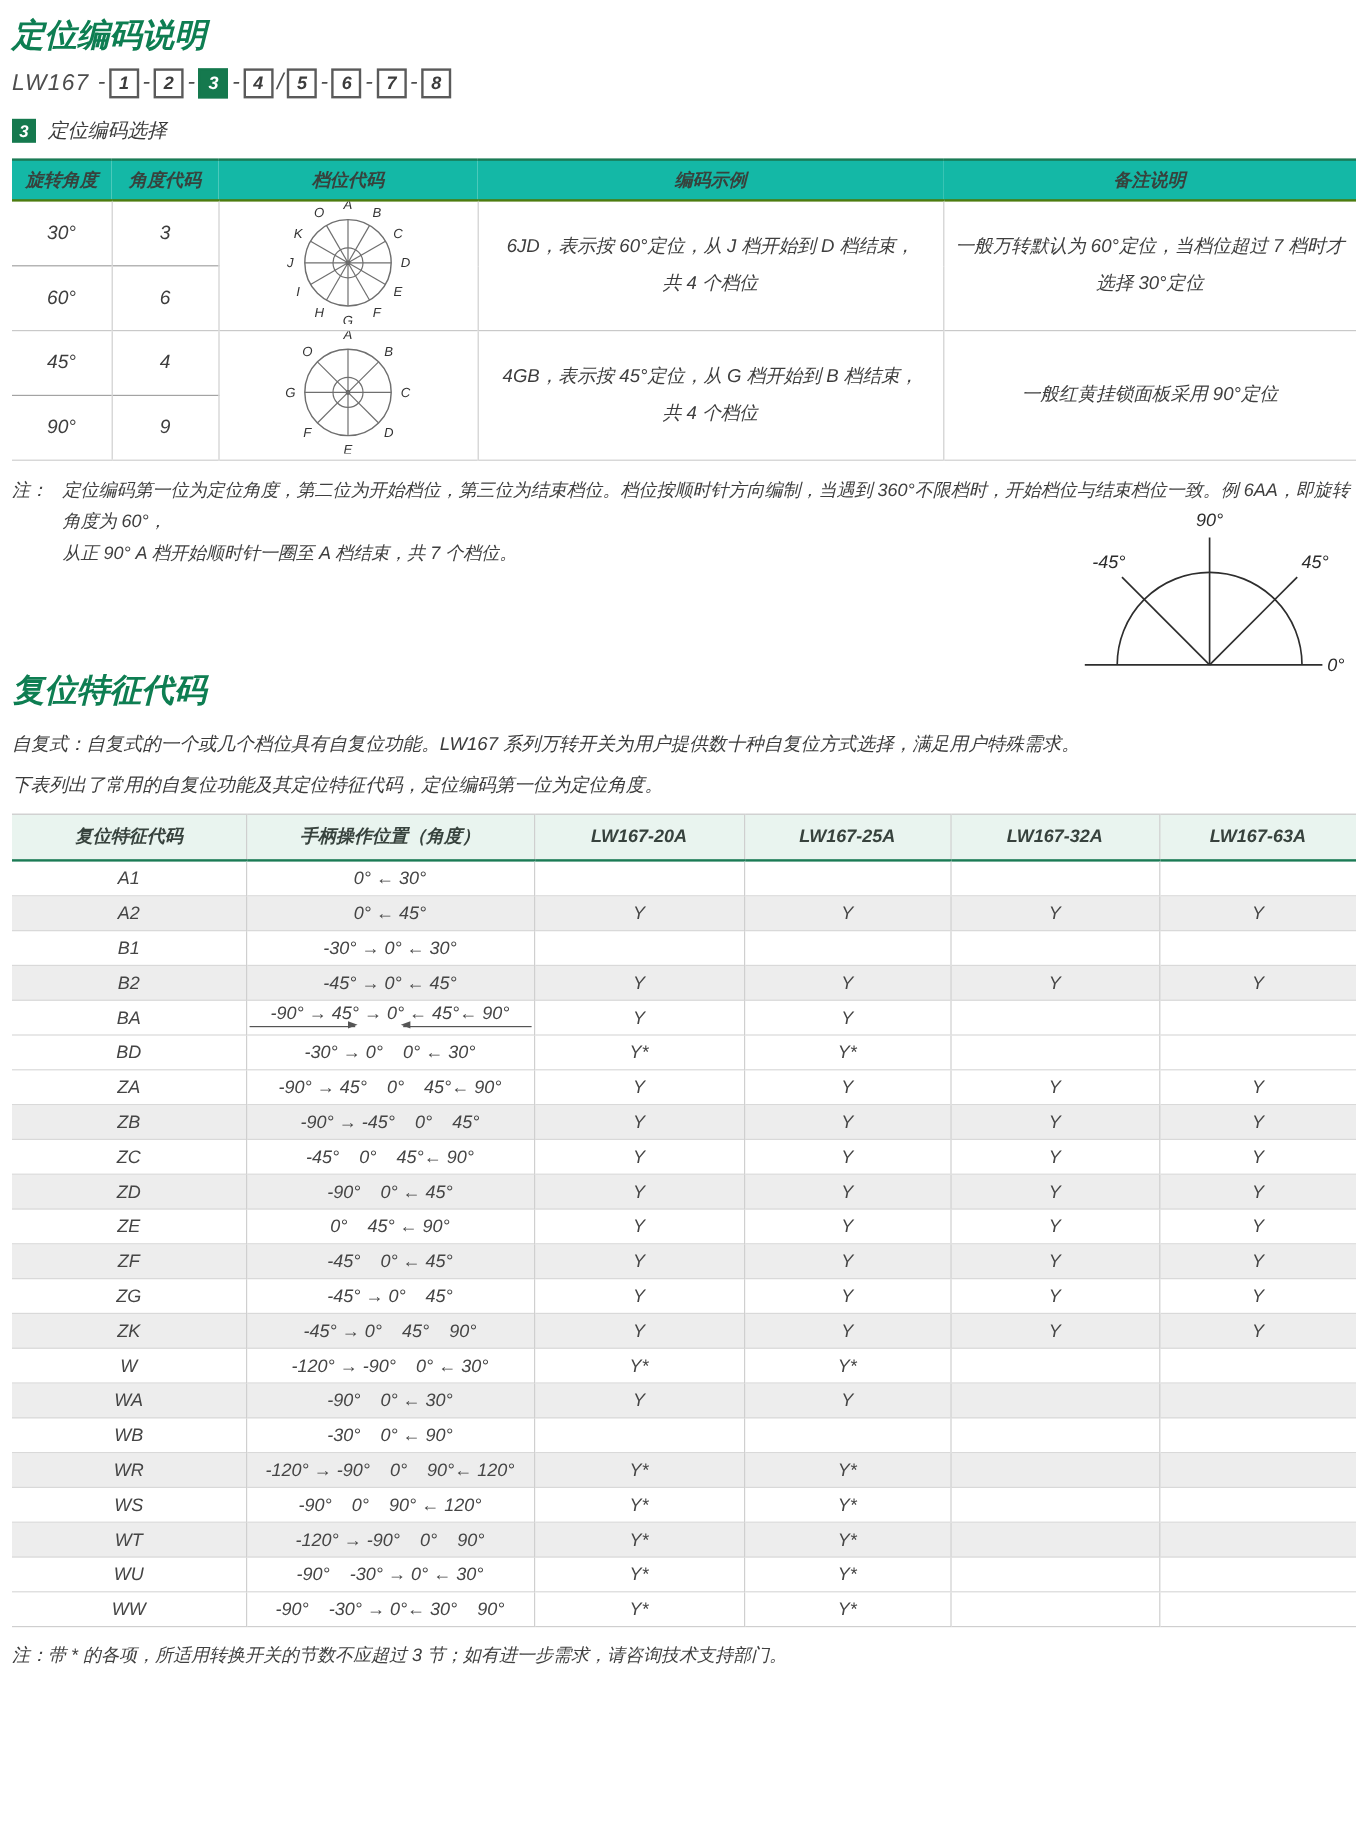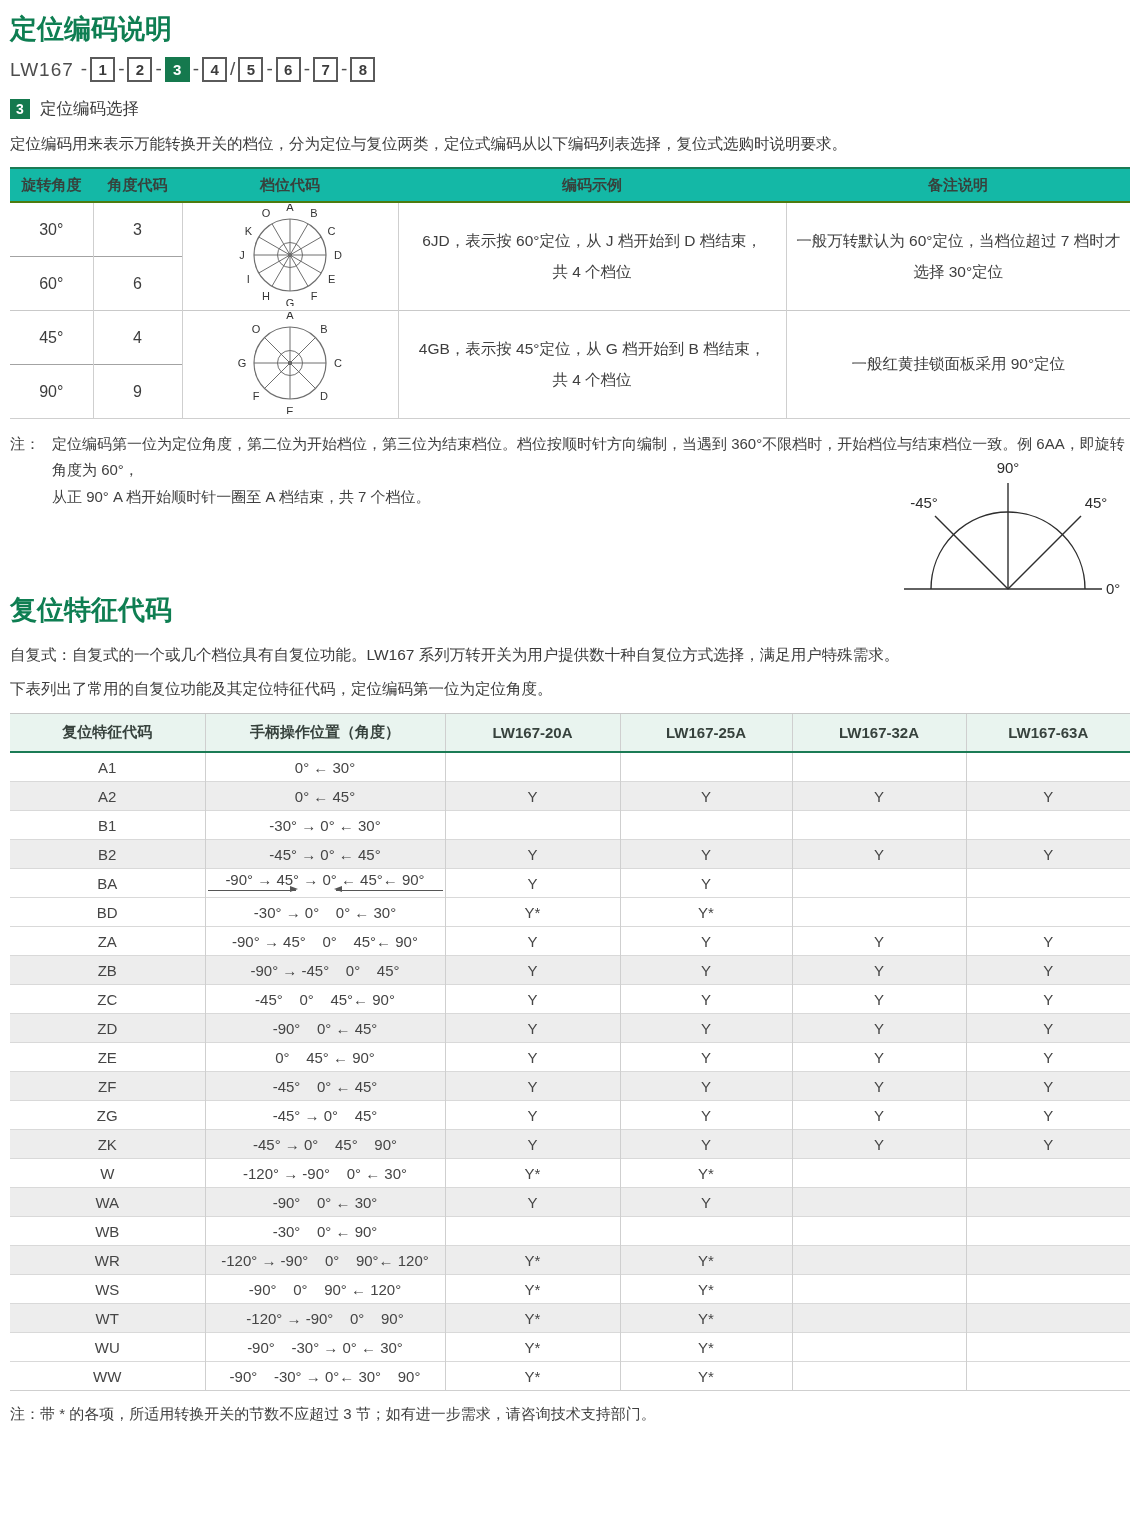--- a/index.html
+++ b/index.html
@@ -1,17 +1,17 @@
 <!DOCTYPE html>
 <html><head>
 <meta charset="utf-8">
 <style>
   html,body{margin:0;padding:0;background:#ffffff;}
   body{width:1140px;min-height:1524px;font-family:"Liberation Sans","DejaVu Sans",sans-serif;color:#3d3d3d;}
-  .page{padding:8px 10px 6px 10px;position:relative;}
+  .page{padding:8px 10px 6px 10px;position:relative;font-style:italic;}
 
   h1.sec-title{font-size:27px;font-weight:700;color:#0e7e52;margin:4px 0 0 0;line-height:1.3;}
 
   
   .model-line{margin-top:10px;display:flex;align-items:center;font-size:19px;color:#4d4d4d;}
   .model-prefix{letter-spacing:1px;margin-right:4px;}
   .code-sep{margin:0 3px;color:#4d4d4d;}
   .code-box{display:inline-flex;align-items:center;justify-content:center;width:21px;height:21px;border:2px solid #5a5a5a;font-size:15px;font-weight:700;color:#3c3c3c;background:#fff;}
   .code-box-active{background:#15794e;border-color:#15794e;color:#fff;}
 
@@ -80,21 +80,20 @@
   <div class="model-line">
     <span class="model-prefix">LW167</span>
     <span id="code-boxes"><span class="code-sep">-</span><span class="code-box">1</span><span class="code-sep">-</span><span class="code-box">2</span><span class="code-sep">-</span><span class="code-box code-box-active">3</span><span class="code-sep">-</span><span class="code-box">4</span><span class="code-sep">/</span><span class="code-box">5</span><span class="code-sep">-</span><span class="code-box">6</span><span class="code-sep">-</span><span class="code-box">7</span><span class="code-sep">-</span><span class="code-box">8</span></span>
   </div>
 
   <div class="badge-line">
     <span class="num-badge">3</span>
     <span class="badge-label">定位编码选择</span>
   </div>
 
-  <p class="intro">定位编码用来表示万能转换开关的档位，分为定位与复位两类，定位式编码从以下编码列表选择，复位式选购时说明要求。</p>
 
   <table class="t1">
     <colgroup>
         <col style="width:83px">
         <col style="width:89px">
         <col style="width:216px">
         <col style="width:388px">
         <col style="width:344px">
       </colgroup>
     <thead>

